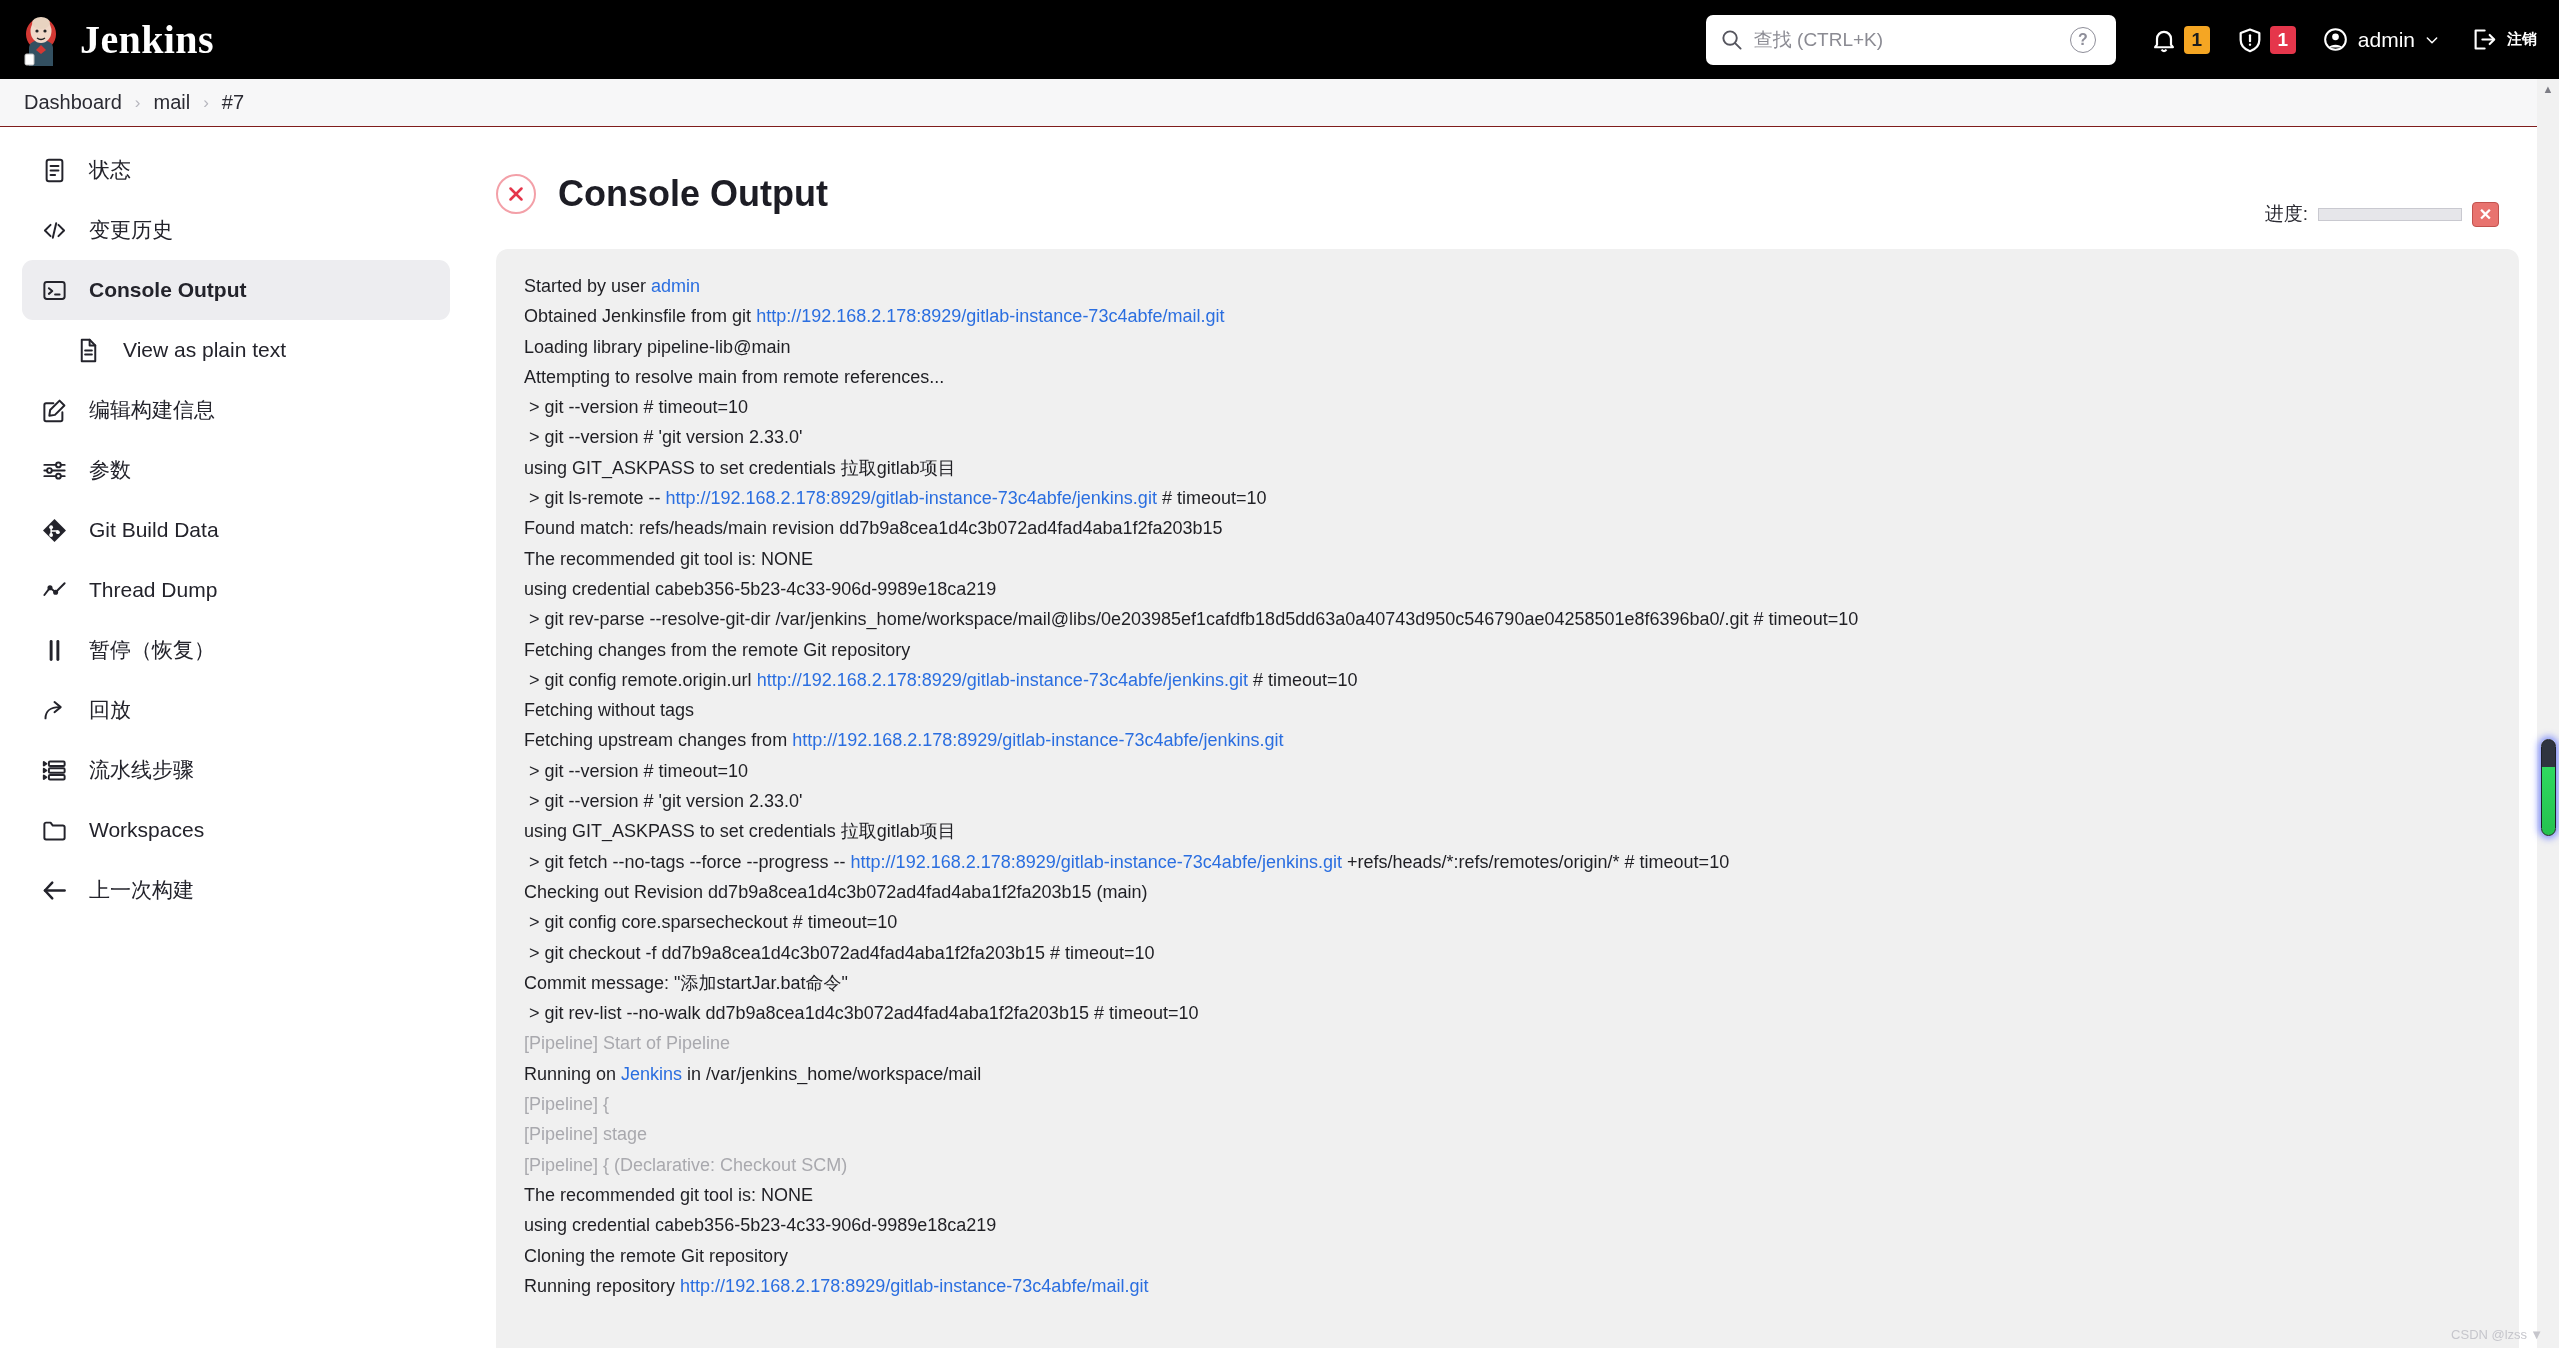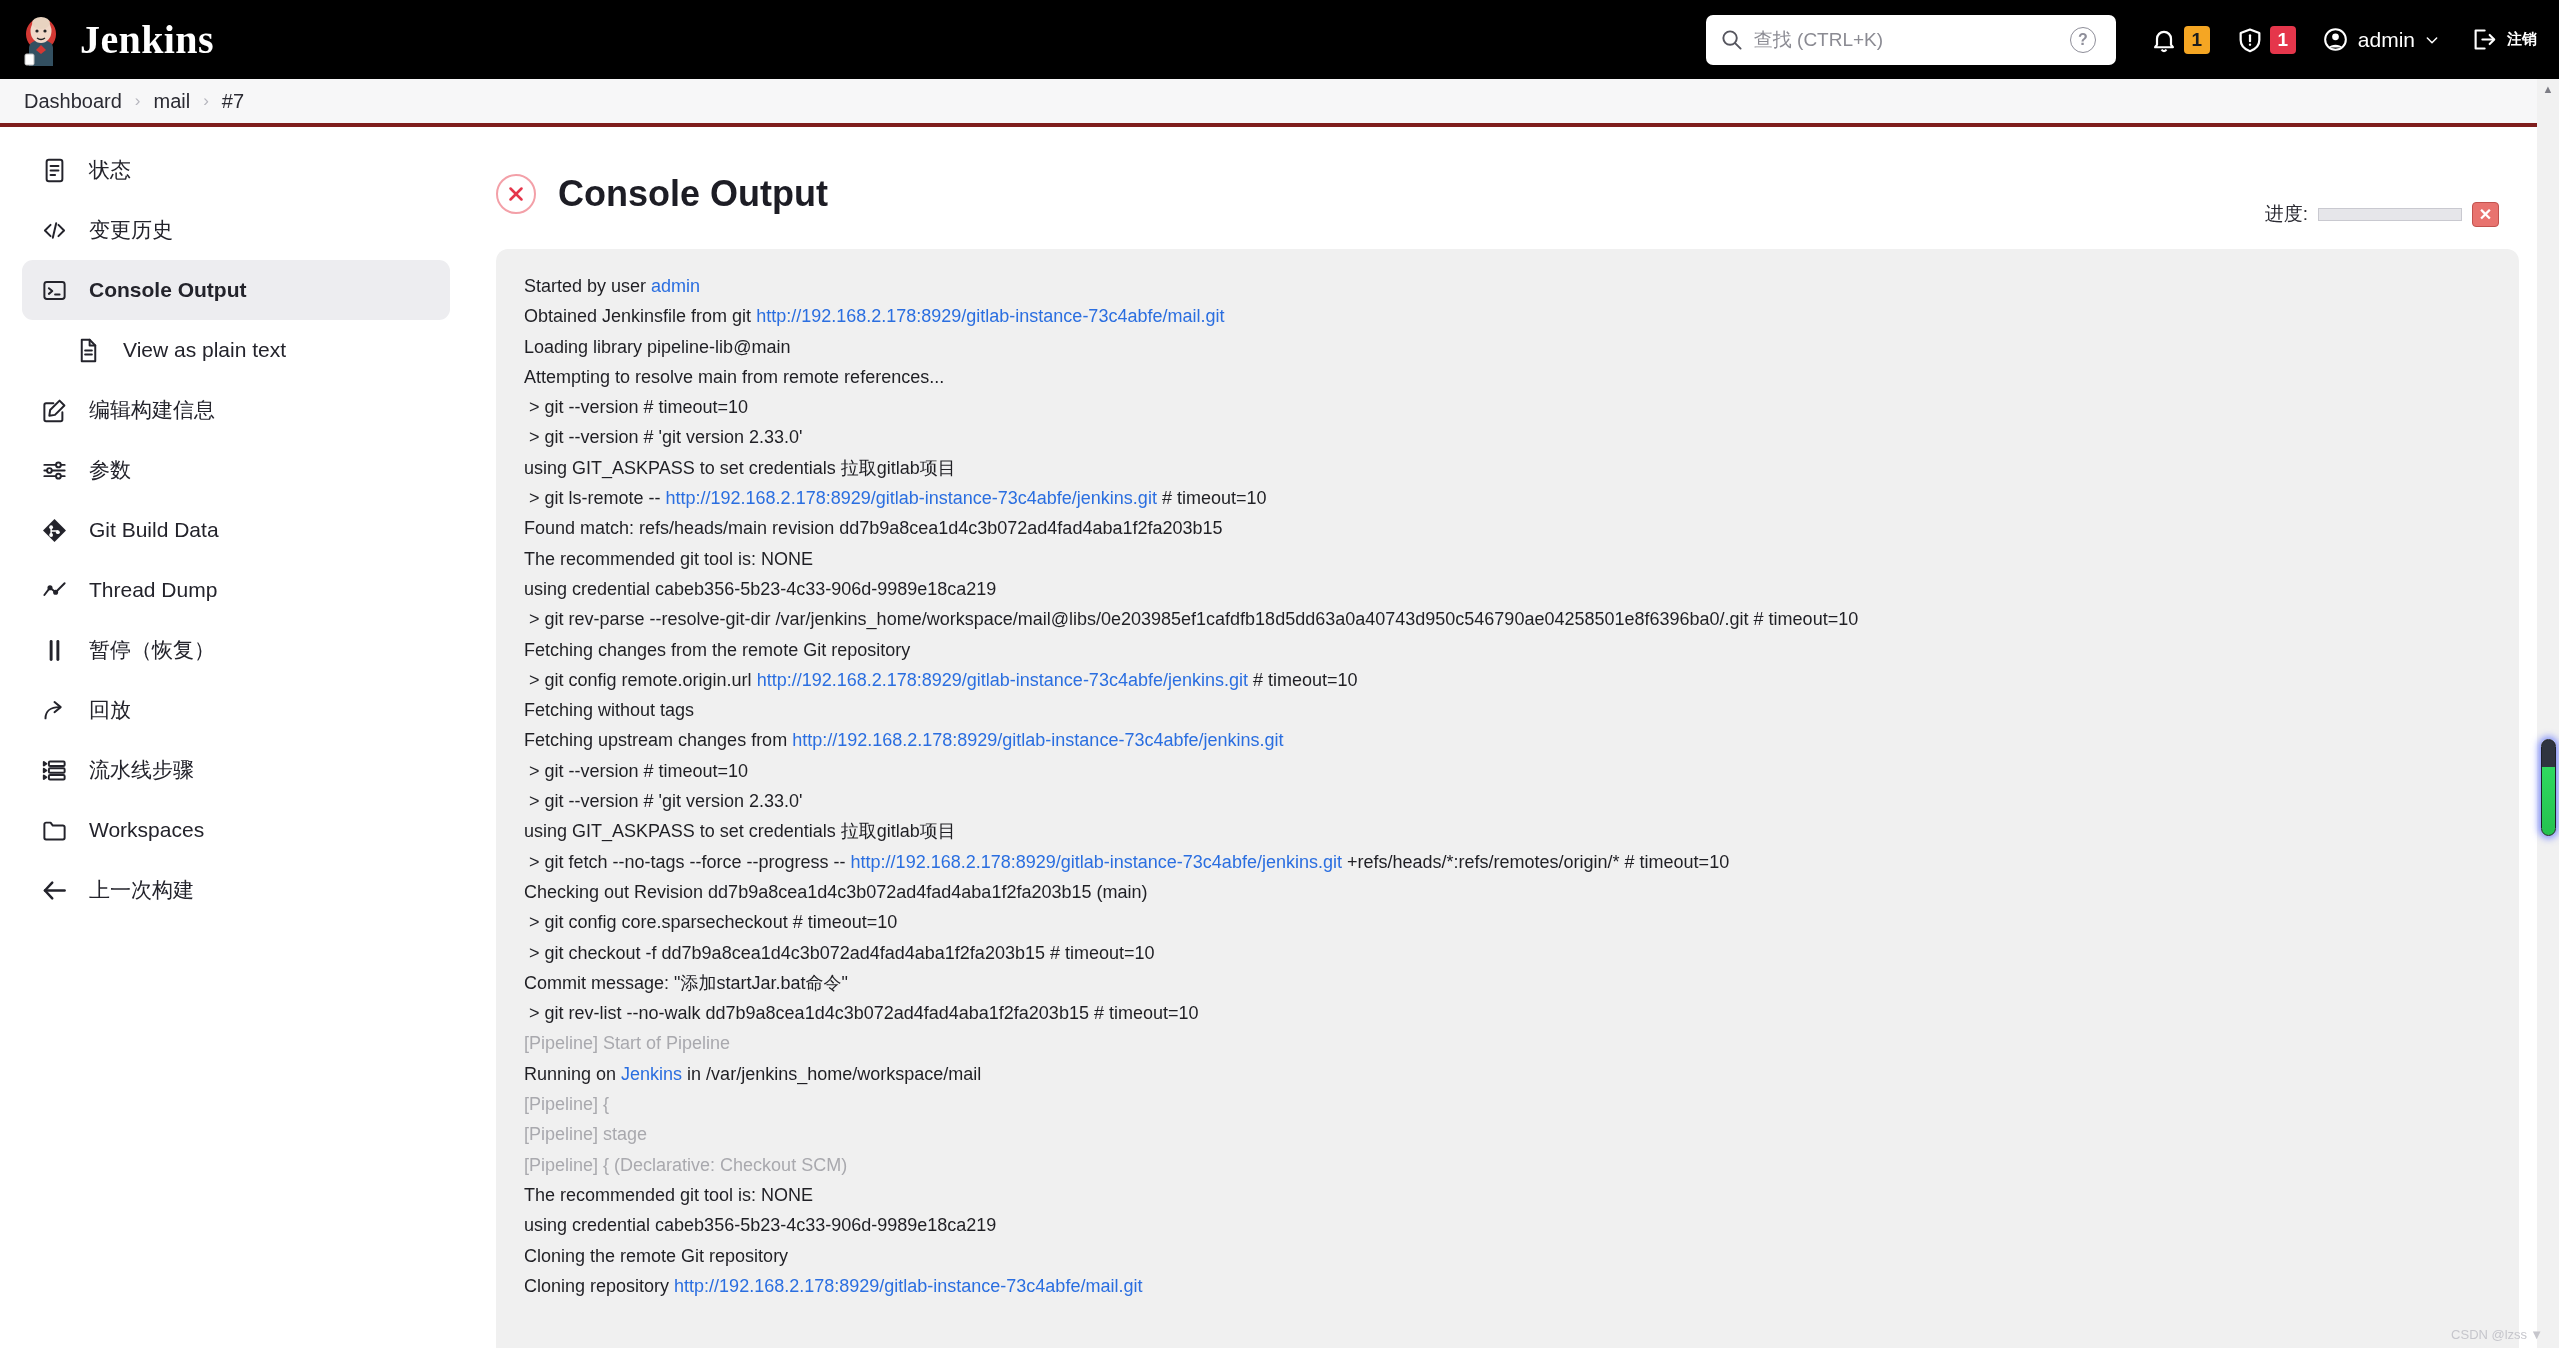--- a/index.html
+++ b/index.html
@@ -71,21 +71,21 @@
     color: #fff; font-size: 15px; font-weight: 600;
   }
 
   
   .breadcrumb {
     position: absolute; top: 79px; left: 0;
     width: 2559px; height: 48px;
     background: #f7f7f8;
     display: flex; align-items: center;
     padding-left: 24px; gap: 13px;
-    border-bottom: 4px solid #7f1d1d;
+    border-bottom: 1px solid #7f1d1d;
   }
   .crumb { font-size: 20px; color: #2b2b33; }
   .crumb-sep { color: #b6b6be; font-size: 17px; }
 
   
   .sidebar {
     position: absolute; top: 140px; left: 0;
     width: 470px;
   }
   .side-item {
@@ -432,21 +432,21 @@
       <div class="cline"><span>Commit message: "添加startJar.bat命令"</span></div>
       <div class="cline"><span> &gt; git rev-list --no-walk dd7b9a8cea1d4c3b072ad4fad4aba1f2fa203b15 # timeout=10</span></div>
       <div class="cline pipe"><span>[Pipeline] Start of Pipeline</span></div>
       <div class="cline"><span>Running on </span><span class="lnk">Jenkins</span><span> in /var/jenkins_home/workspace/mail</span></div>
       <div class="cline pipe"><span>[Pipeline] {</span></div>
       <div class="cline pipe"><span>[Pipeline] stage</span></div>
       <div class="cline pipe"><span>[Pipeline] { (Declarative: Checkout SCM)</span></div>
       <div class="cline"><span>The recommended git tool is: NONE</span></div>
       <div class="cline"><span>using credential cabeb356-5b23-4c33-906d-9989e18ca219</span></div>
       <div class="cline"><span>Cloning the remote Git repository</span></div>
-      <div class="cline"><span>Cloning repository </span><span class="lnk">http://192.168.2.178:8929/gitlab-instance-73c4abfe/mail.git</span></div>
+      <div class="cline"><span>Running repository </span><span class="lnk">http://192.168.2.178:8929/gitlab-instance-73c4abfe/mail.git</span></div>
     </div>
 </div>
 
 <div class="vscroll-track">
   <div class="vscroll-arrow">▲</div>
   <div class="vscroll-thumb"></div>
 </div>
 <div class="watermark">
   <span>CSDN @lzss</span>
   <span>▼</span>

